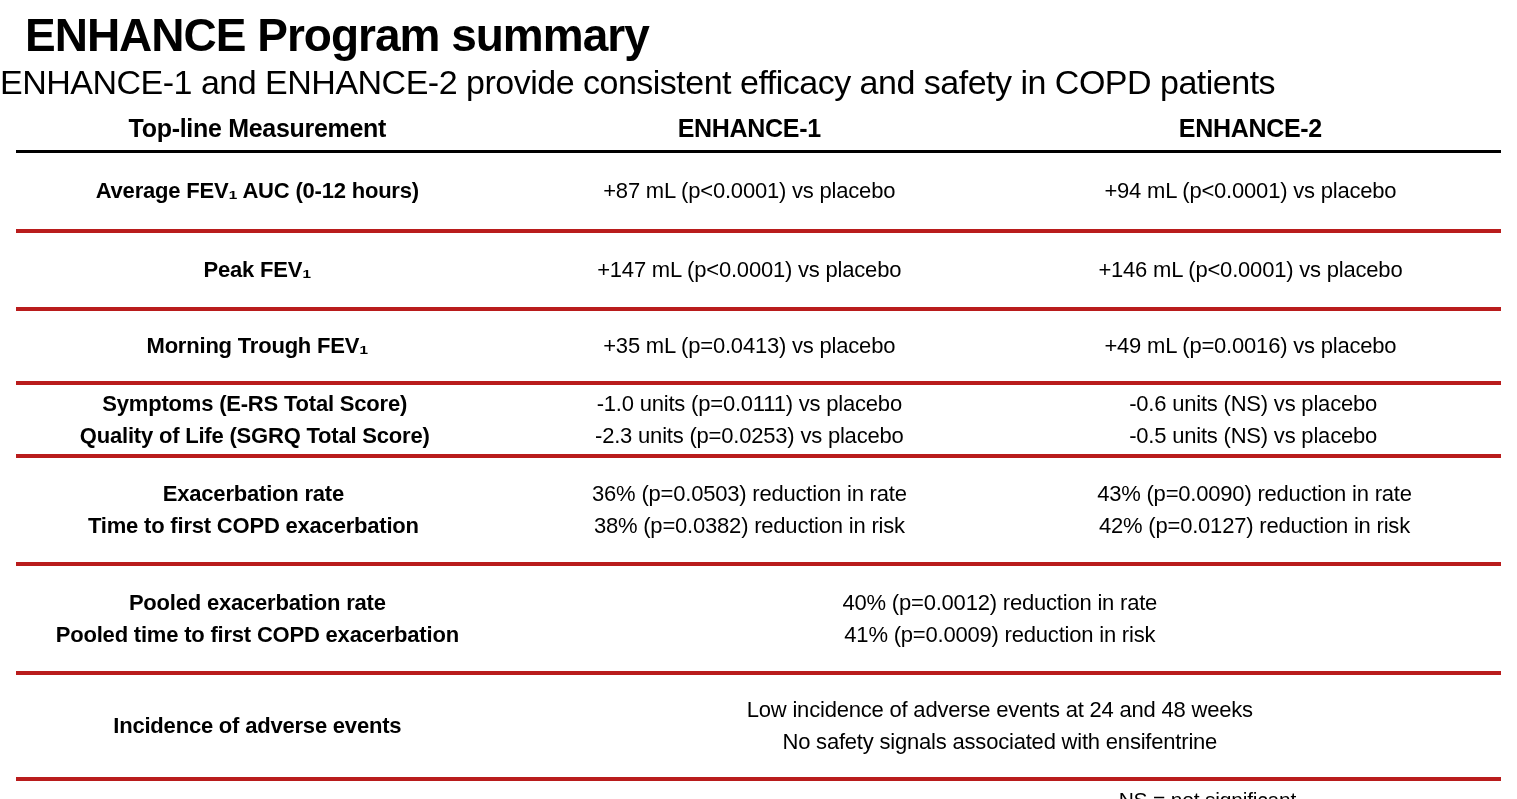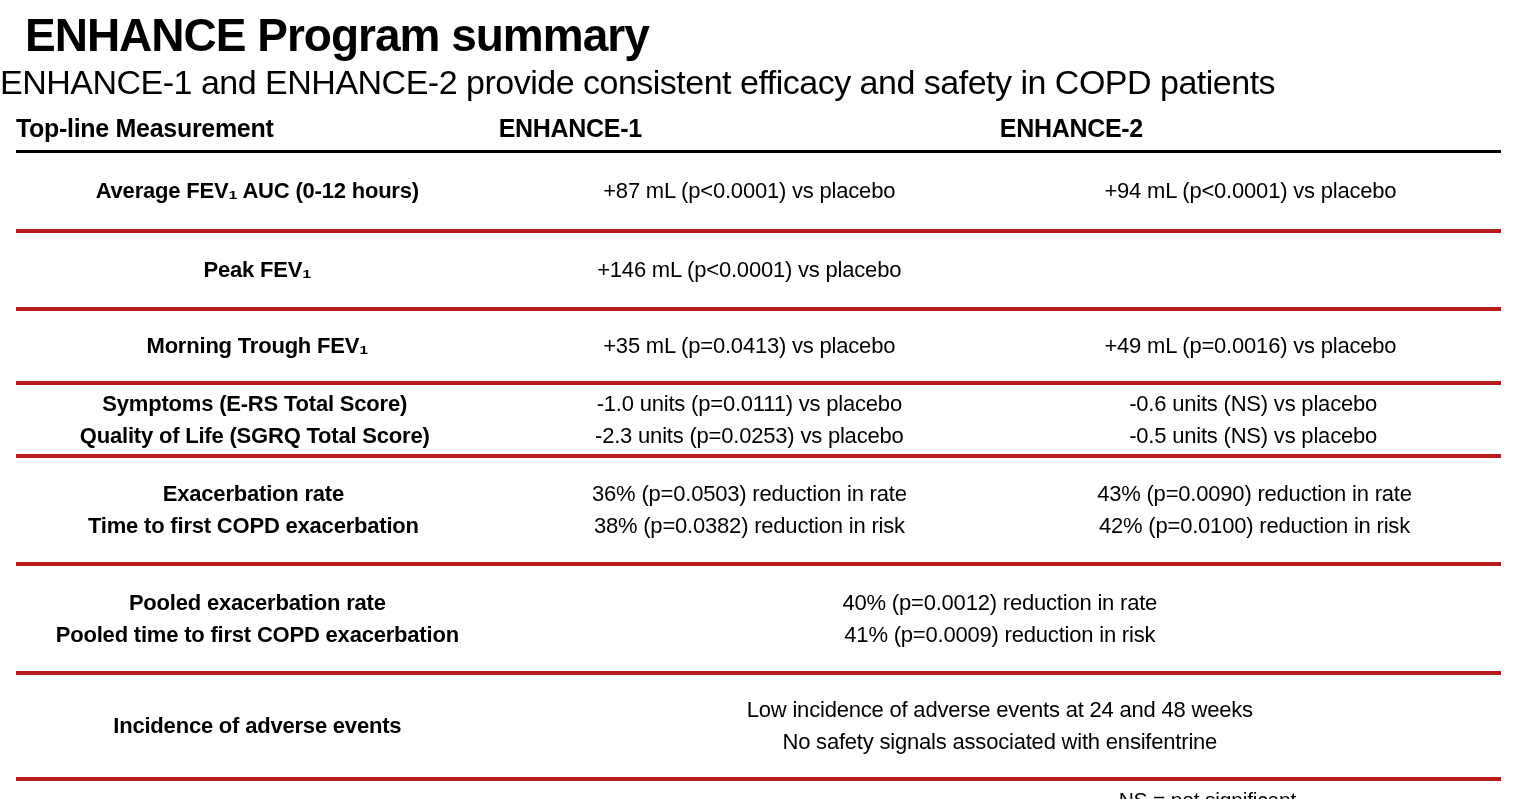--- a/index.html
+++ b/index.html
@@ -35,21 +35,21 @@
   }
   .thead {
     display: flex;
     align-items: center;
     height: 44px;
     border-bottom: 3px solid #000000;
   }
   .th {
     font-weight: 700;
     font-size: 25px;
-    text-align: left;
+    text-align: center;
     letter-spacing: -0.3px;
   }
   .col-label { width: 32.5%; }
   .col-val   { width: 33.75%; }
   .col-span  { width: 67.5%; }
 
   .trow {
     display: flex;
     align-items: stretch;
     border-bottom: 4px solid #b91c1c;
@@ -114,20 +114,23 @@
       <div class="cell col-val">
         <div>+94 mL (p&lt;0.0001) vs placebo</div>
       </div>
     </div>
 
     <div class="trow h74">
       <div class="cell col-label label">
         <div>Peak FEV₁</div>
       </div>
       <div class="cell col-val">
+        <div>+147 mL (p&lt;0.0001) vs placebo</div>
+      </div>
+      <div class="cell col-val">
         <div>+146 mL (p&lt;0.0001) vs placebo</div>
       </div>
     </div>
 
     <div class="trow h70">
       <div class="cell col-label label">
         <div>Morning Trough FEV₁</div>
       </div>
       <div class="cell col-val">
         <div>+35 mL (p=0.0413) vs placebo</div>
@@ -156,21 +159,21 @@
       <div class="cell col-label label">
         <div>Exacerbation rate</div>
         <div>Time to first COPD exacerbation</div>
       </div>
       <div class="cell col-val">
         <div>36% (p=0.0503) reduction in rate</div>
         <div>38% (p=0.0382) reduction in risk</div>
       </div>
       <div class="cell col-val">
         <div>43% (p=0.0090) reduction in rate</div>
-        <div>42% (p=0.0100) reduction in risk</div>
+        <div>42% (p=0.0127) reduction in risk</div>
       </div>
     </div>
 
     <div class="trow h105">
       <div class="cell col-label label">
         <div>Pooled exacerbation rate</div>
         <div>Pooled time to first COPD exacerbation</div>
       </div>
       <div class="cell col-span">
         <div>40% (p=0.0012) reduction in rate</div>

